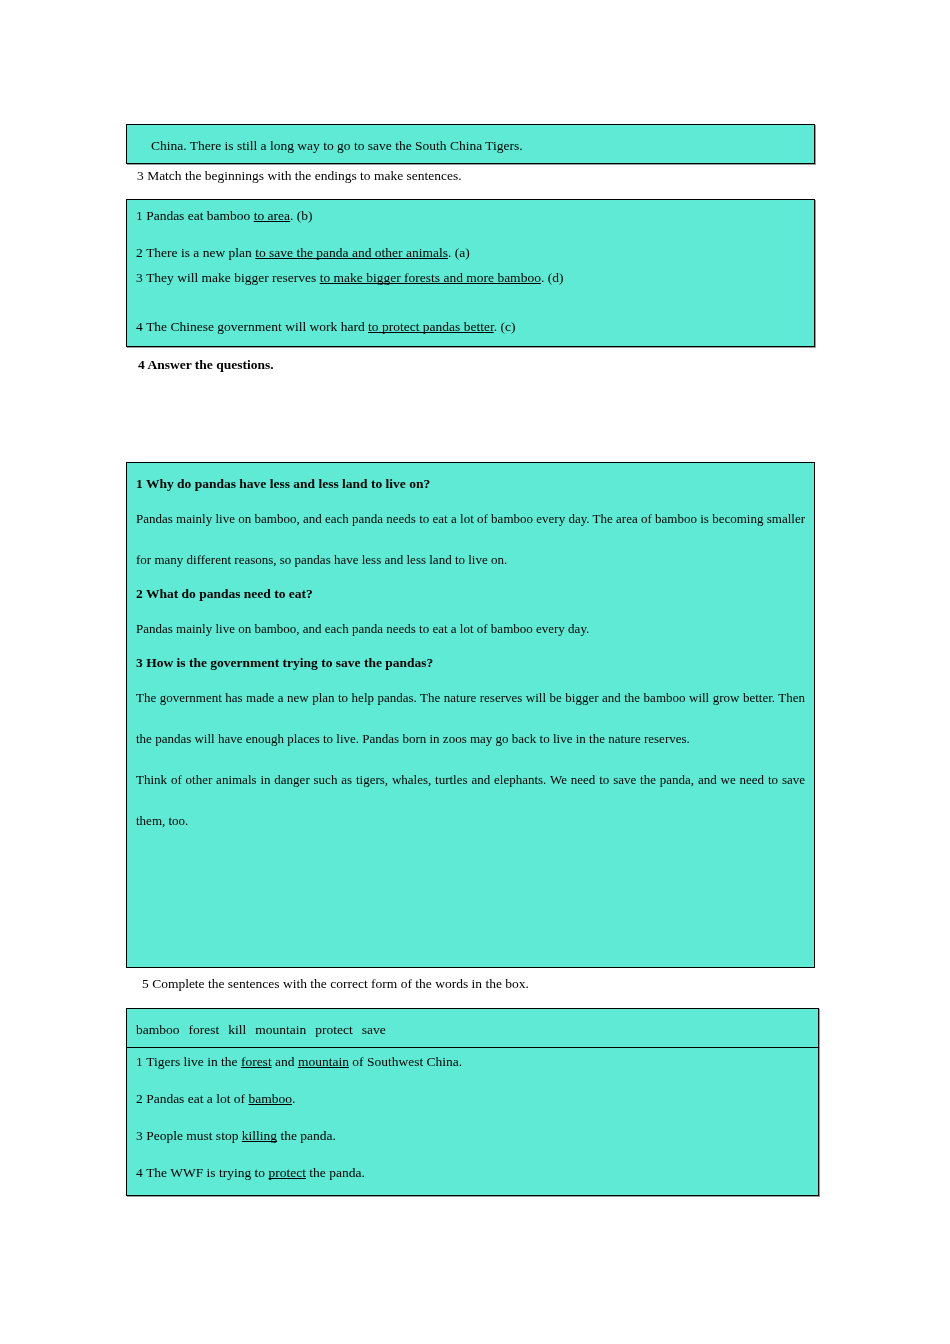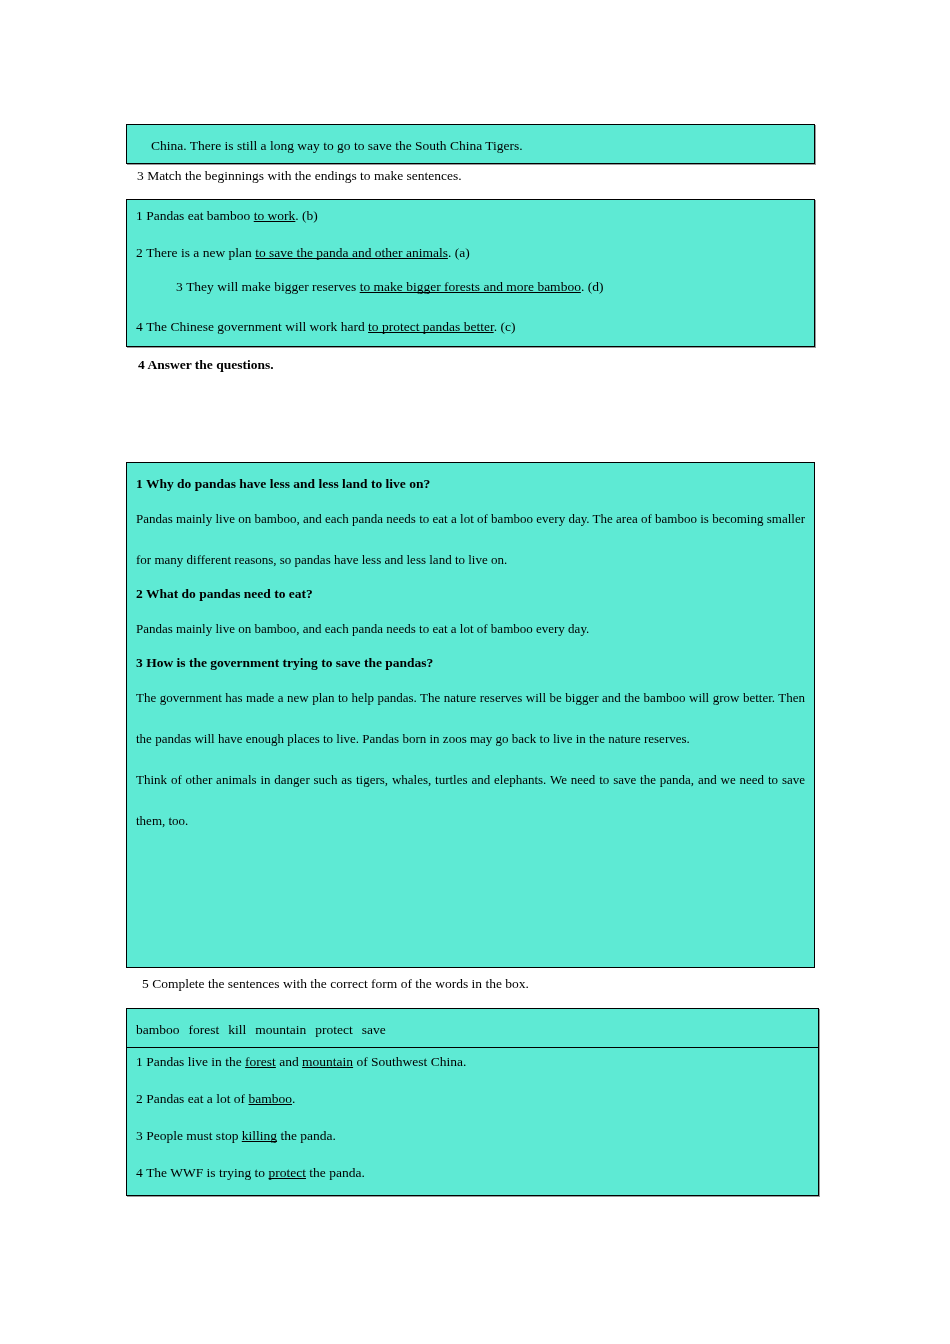--- a/index.html
+++ b/index.html
@@ -98,21 +98,21 @@
     height: 148px;
   }
   #box-match .mline {
     position: absolute;
     left: 9px;
     font-size: 13.5px;
     white-space: nowrap;
   }
   #box-match .mline:nth-of-type(1) { top: 8px; }
   #box-match .mline:nth-of-type(2) { top: 45px; }
-  #box-match .mline:nth-of-type(3) { top: 79px; margin-left: 40px; }
+  #box-match .mline:nth-of-type(3) { top: 70px; }
   #box-match .mline:nth-of-type(4) { top: 119px; }
 
   #instr-4 {
     left: 138px;
     top: 357px;
   }
   #instr-4-sub {
     left: 143px;
     top: 390px;
     width: 672px;
@@ -169,21 +169,21 @@
 <div class="page">
 
   <div class="box box-shadow-fix" id="box-tigers">
     <div class="line">China. There is still a long way to go to save the South China Tigers.</div>
   </div>
 
   <div class="instruction" id="instr-3">3 Match the beginnings with the endings to make sentences.</div>
 
   <div class="box box-shadow-fix" id="box-match">
     <div class="mline">
-      <span>1</span><span>&nbsp;</span><span>Pandas eat bamboo </span><span class="u">to work</span><span>. (b)</span>
+      <span>1</span><span>&nbsp;</span><span>Pandas eat bamboo </span><span class="u">to area</span><span>. (b)</span>
     </div>
     <div class="mline">
       <span>2</span><span>&nbsp;</span><span>There is a new plan </span><span class="u">to save the panda and other animals</span><span>. (a)</span>
     </div>
     <div class="mline">
       <span>3</span><span>&nbsp;</span><span>They will make bigger reserves </span><span class="u">to make bigger forests and more bamboo</span><span>. (d)</span>
     </div>
     <div class="mline">
       <span>4</span><span>&nbsp;</span><span>The Chinese government will work hard </span><span class="u">to protect pandas better</span><span>. (c)</span>
     </div>
@@ -204,21 +204,21 @@
   <div class="instruction" id="instr-5">5 Complete the sentences with the correct form of the words in the box.</div>
 
   <div class="box box-shadow-fix" id="box-words">
     <div class="line wordlist">
       <span>bamboo</span><span>forest</span><span>kill</span><span>mountain</span><span>protect</span><span>save</span>
     </div>
   </div>
 
   <div class="box box-shadow-fix" id="box-sentences">
     <div class="sline">
-      <span>1</span><span>&nbsp;</span><span>Pandas live in the </span><span class="u">forest</span><span> and </span><span class="u">mountain</span><span> of Southwest China.</span>
+      <span>1</span><span>&nbsp;</span><span>Tigers live in the </span><span class="u">forest</span><span> and </span><span class="u">mountain</span><span> of Southwest China.</span>
     </div>
     <div class="sline">
       <span>2</span><span>&nbsp;</span><span>Pandas eat a lot of </span><span class="u">bamboo</span><span>.</span>
     </div>
     <div class="sline">
       <span>3</span><span>&nbsp;</span><span>People must stop </span><span class="u">killing</span><span> the panda.</span>
     </div>
     <div class="sline">
       <span>4</span><span>&nbsp;</span><span>The WWF is trying to </span><span class="u">protect</span><span> the panda.</span>
     </div>

